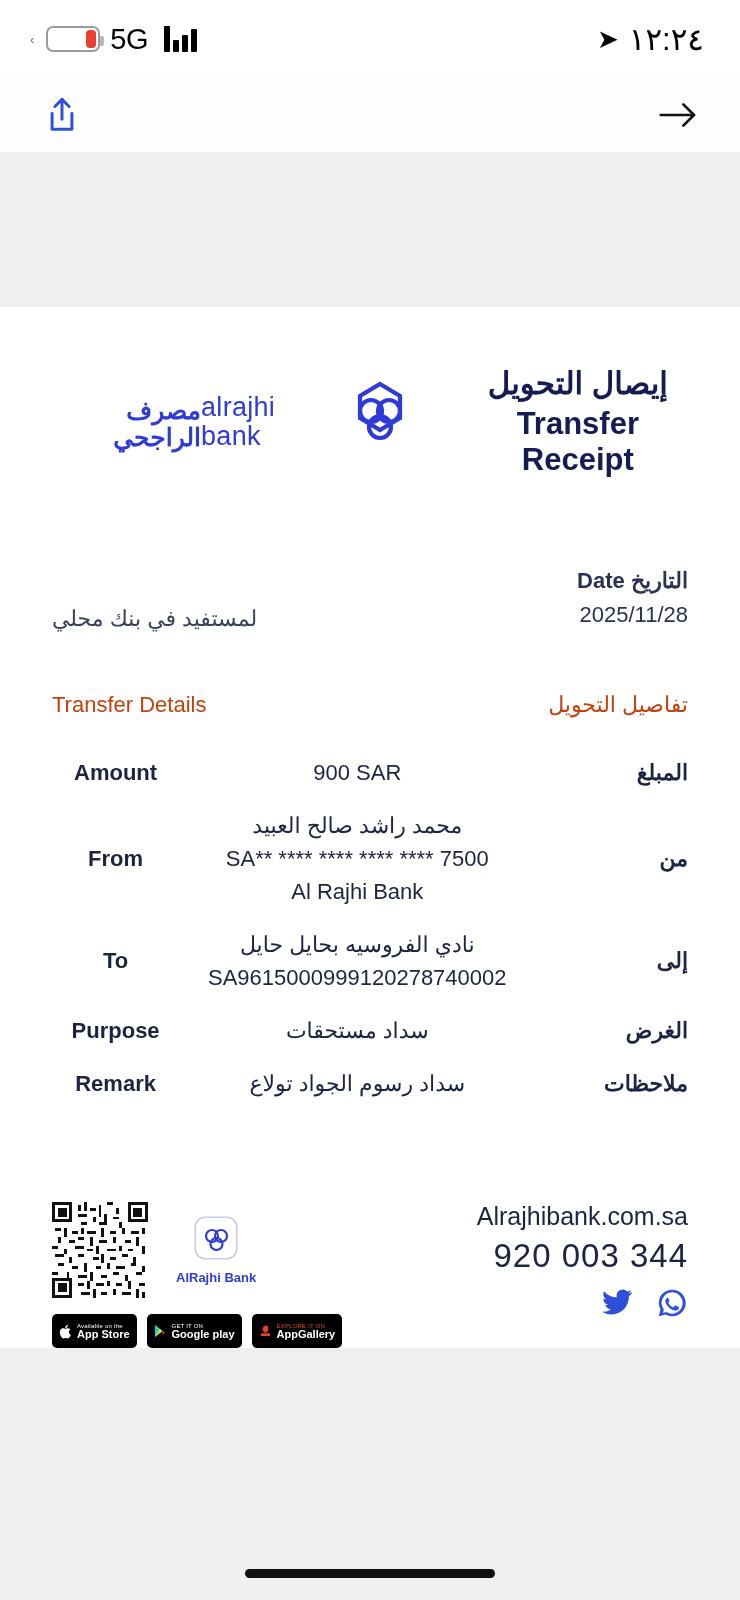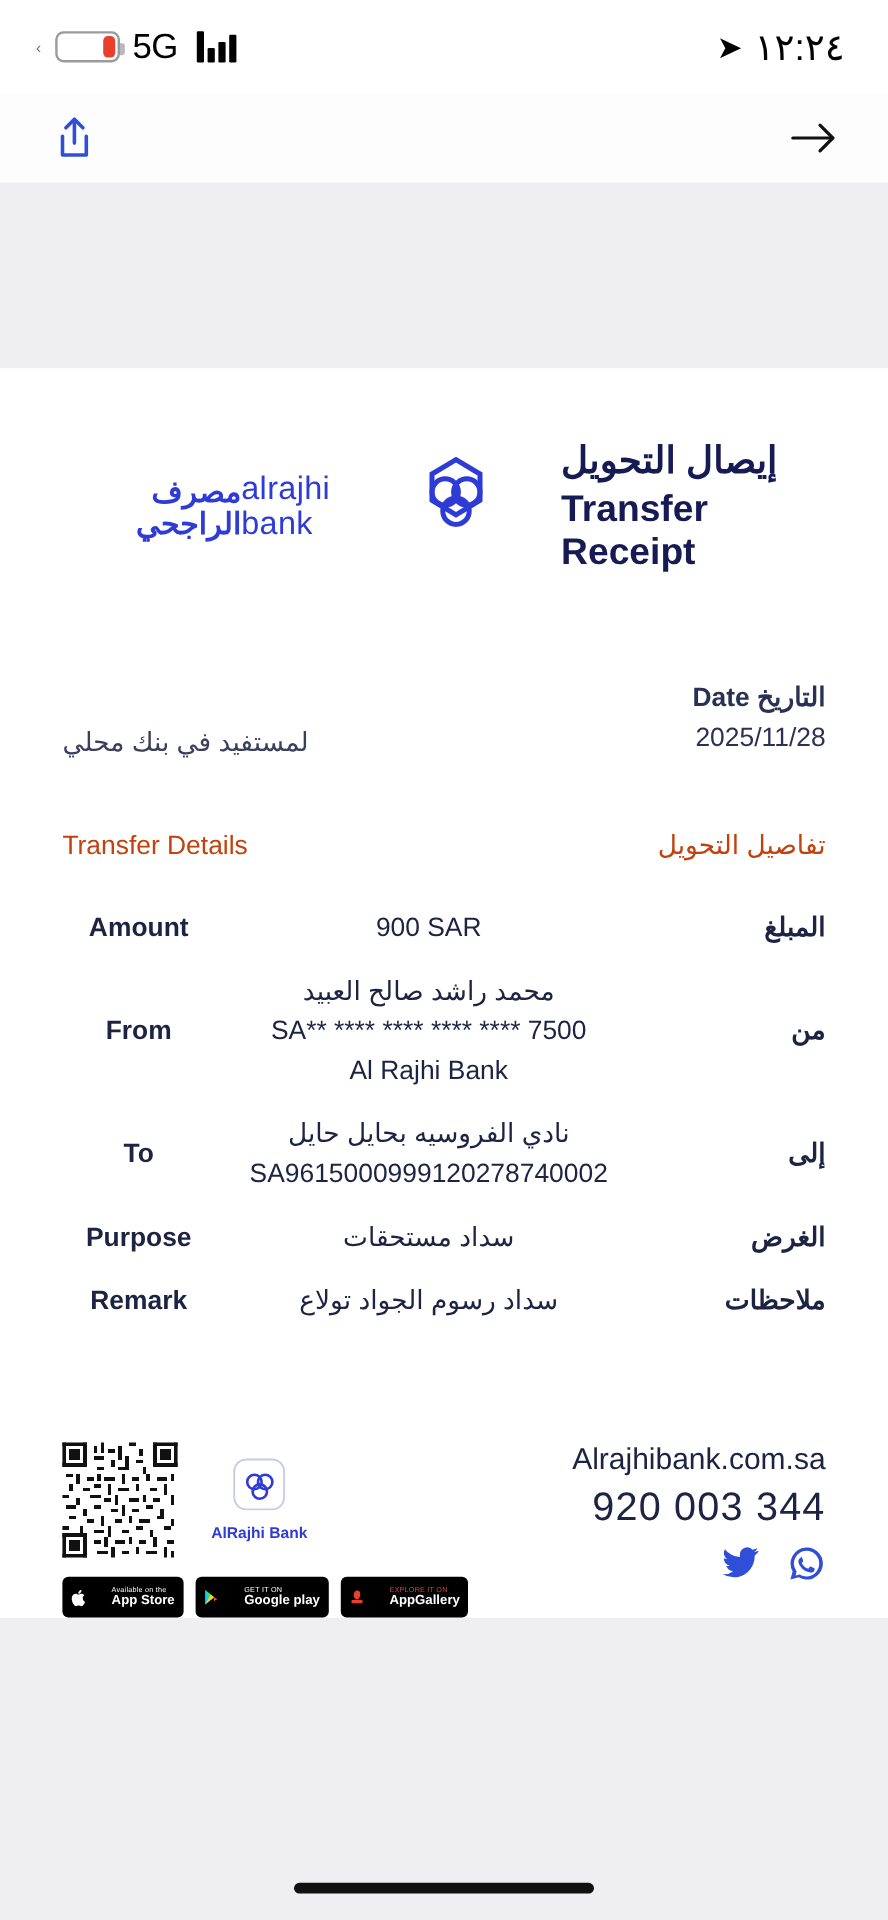--- a/index.html
+++ b/index.html
@@ -95,21 +95,21 @@
   .r-header {
     display: flex;
     justify-content: space-between;
     align-items: center;
     margin-bottom: 86px;
   }
   .logo-wrap { display: flex; align-items: center; gap: 14px; }
   .logo-text { display: flex; align-items: flex-end; line-height: 1.05; }
   .logo-ar { font-size: 25px; font-weight: 700; color: #2f3bd6; direction: rtl; }
   .logo-en { font-size: 27px; font-weight: 400; color: #2f3bd6; letter-spacing: 0.3px; }
-  .title-wrap { text-align: left; margin-left: 48px; }
+  .title-wrap { text-align: center; margin-left: 48px; }
   .title-ar { font-size: 31px; font-weight: 700; color: #171b54; direction: rtl; margin-bottom: 4px; }
   .title-en { font-size: 31px; font-weight: 700; color: #171b54; }
 
   .meta-row {
     display: flex;
     justify-content: space-between;
     align-items: flex-start;
     margin-bottom: 56px;
   }
   .meta-left { font-size: 22px; color: #3a3f5c; line-height: 1.55; direction: rtl; text-align: left; margin-top: 38px;}
@@ -151,21 +151,21 @@
     margin-top: 92px;
   }
   .foot-left { display: flex; flex-direction: column; gap: 16px; }
   .qr-row { display: flex; align-items: center; gap: 28px; }
   .qr { width: 96px; height: 96px; }
   .appbox { display: flex; flex-direction: column; align-items: center; gap: 6px; }
   .appbox .label { font-size: 13px; font-weight: 700; color: #2f3bd6; }
   .stores { display: flex; gap: 10px; align-items: center; }
   .store {
     height: 24px; border-radius: 5px; background: #000;
-    display: flex; align-items: center; gap: 21px;
+    display: flex; align-items: center; gap: 5px;
     padding: 17px 7px; color: #fff;
   }
   .store .s-txt { display: flex; flex-direction: column; line-height: 1; }
   .store .s-small { font-size: 6px; letter-spacing: 0.2px; }
   .store .s-big { font-size: 11px; font-weight: 700; }
   .store.gallery { background: #000; }
   .store.gallery .s-small { color: #e8402a; }
   .foot-right { text-align: right; }
   .site { font-size: 25px; color: #1d2342; margin-bottom: 6px; }
   .phone-num { font-size: 33px; color: #1d2342; letter-spacing: 1px; margin-bottom: 12px;}

